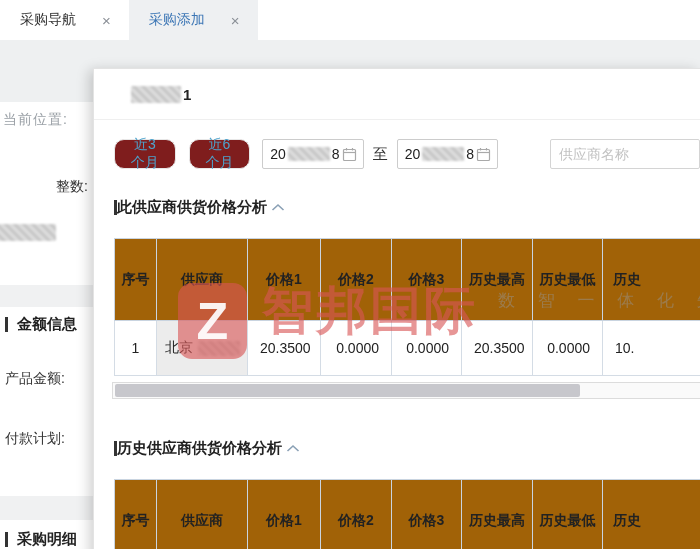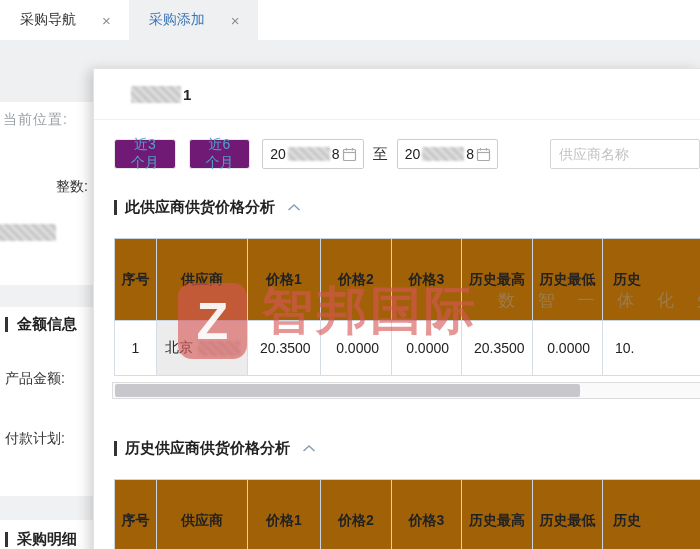--- a/index.html
+++ b/index.html
@@ -34,32 +34,32 @@
 
   
   .dialog { position:absolute; left:93px; top:68px; width:607px; height:560px; background:#fff;
     border:1px solid #e3e3e3; border-right:none; box-shadow:-4px 2px 12px rgba(0,0,0,.18); }
   .dlg-title { height:51px; display:flex; align-items:center; padding-left:37px;
     border-bottom:1px solid #efefef; font-size:15px; font-weight:bold; color:#222; }
   .dlg-body { position:relative; padding:0 0 0 20px; overflow:hidden; height:508px; }
 
   
   .filters { display:flex; align-items:center; margin-top:19px; height:30px; }
-  .fbtn { height:30px; padding:0 12px; background:#701a75; border:1px solid #e7e7e7; border-radius:3px;
+  .fbtn { height:30px; padding:0 12px; background:#7f1d1d; border:1px solid #e7e7e7; border-radius:10px;
     color:#4da3cd; font-size:14px; display:flex; align-items:center; cursor:pointer; }
   .datebox { height:30px; width:105px; border:1px solid #ccc; border-radius:2px; background:#fff;
     display:flex; align-items:center; padding:0 6px 0 7px; font-size:14px; color:#222; gap:2px; }
   .datebox .cal { margin-left:auto; }
   .range-sep { font-size:15px; color:#333; margin:0 9px; }
   .supplier-input { height:30px; width:150px; border:1px solid #d4d4d4; border-radius:2px;
     font-size:14px; color:#333; padding:0 8px; outline:none; }
   .supplier-input::placeholder { color:#c2c2c2; }
 
   
-  .sectitle { display:flex; align-items:center; gap:8px; font-size:15px; font-weight:bold; color:#222; }
+  .sectitle { display:flex; align-items:center; gap:0; font-size:15px; font-weight:bold; color:#222; }
   .sec1 { margin-top:29px; }
   .sec2 { margin-top:40px; }
   .caret { color:#8aa0b5; margin-left:4px; display:inline-flex; }
 
   
   .ptable { border-collapse:collapse; table-layout:fixed; width:660px; margin-top:21px;
     font-size:14px; background:#fff; }
   .ptable th { background:#a16207; border:1px solid #c9d4e0; font-weight:bold; color:#222;
     height:82px; text-align:center; padding:8px 2px; }
   .ptable td { border:1px solid #d4dce5; height:55px; text-align:right; padding:0 12px;

